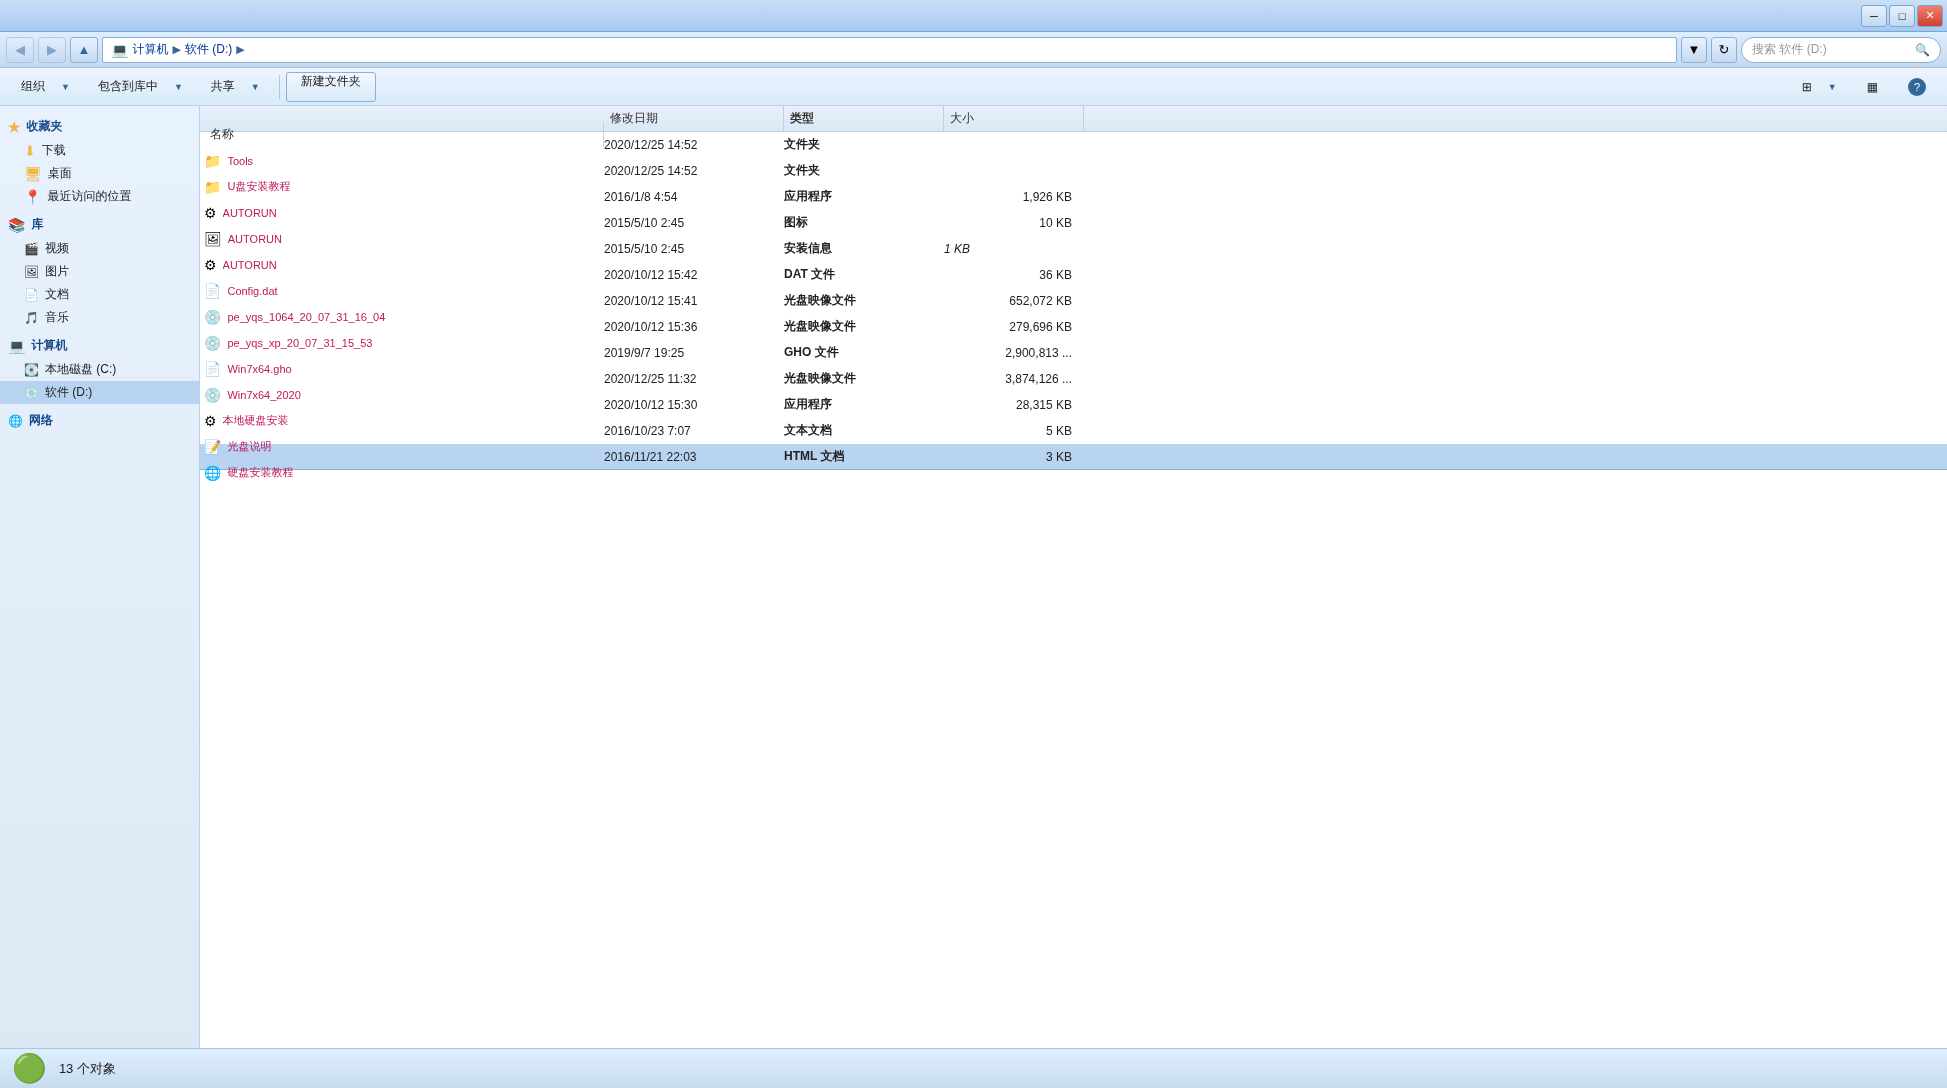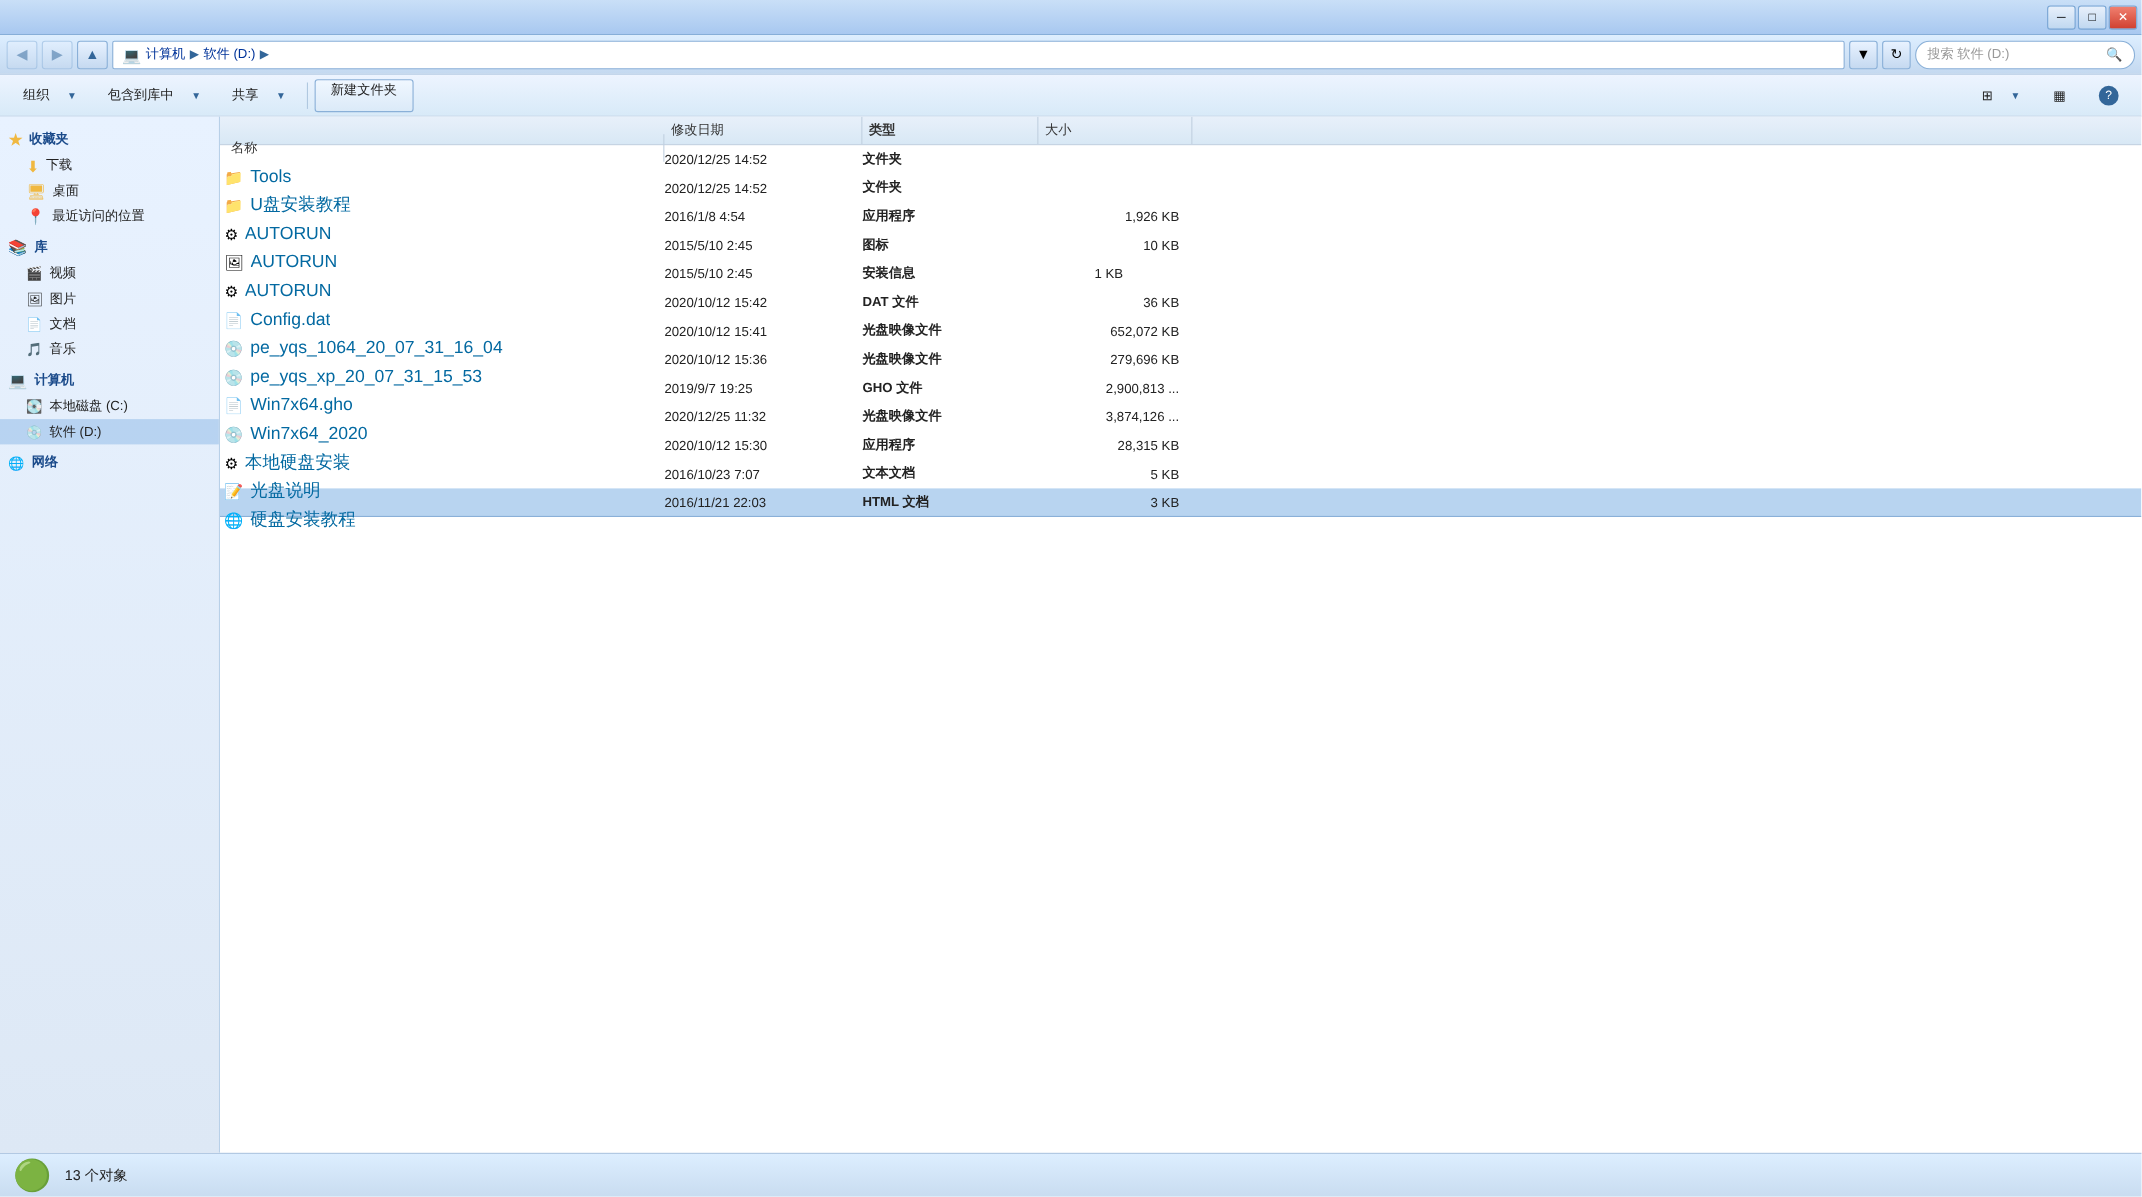--- a/index.html
+++ b/index.html
@@ -245,21 +245,21 @@
     }
     .file-row .col-date,
     .file-row .col-type,
     .file-row .col-size {
       font-size: 12px;
       color: #222;
       white-space: nowrap;
       overflow: hidden;
     }
     .file-icon { font-size: 14px; flex-shrink: 0; }
-    .file-name-text { font-size: 16px; color: #0369a1; overflow: hidden; text-overflow: ellipsis; white-space: nowrap; }
+    .file-name-text { font-size: 11px; color: #be185d; overflow: hidden; text-overflow: ellipsis; white-space: nowrap; }
 
     
     .statusbar {
       height: 40px;
       background: linear-gradient(to bottom, #ddeeff, #c8dcf0);
       border-top: 1px solid #aac4e0;
       display: flex;
       align-items: center;
       padding: 0 12px;
       gap: 12px;
@@ -445,21 +445,21 @@
     <div class="col-type">图标</div>
     <div class="col-size" style="text-align:right; padding-right:12px;">10 KB</div>
   </div>
         <div class="file-row">
     <div class="col-name">
       <span class="file-icon">⚙</span>
       <span class="file-name-text">AUTORUN</span>
     </div>
     <div class="col-date">2015/5/10 2:45</div>
     <div class="col-type">安装信息</div>
-    <div class="col-size" style="text-align:center; padding-right:12px;">1 KB</div>
+    <div class="col-size" style="text-align:left; padding-right:12px;font-style:italic;">1 KB</div>
   </div>
         <div class="file-row">
     <div class="col-name">
       <span class="file-icon">📄</span>
       <span class="file-name-text">Config.dat</span>
     </div>
     <div class="col-date">2020/10/12 15:42</div>
     <div class="col-type">DAT 文件</div>
     <div class="col-size" style="text-align:right; padding-right:12px;">36 KB</div>
   </div>

